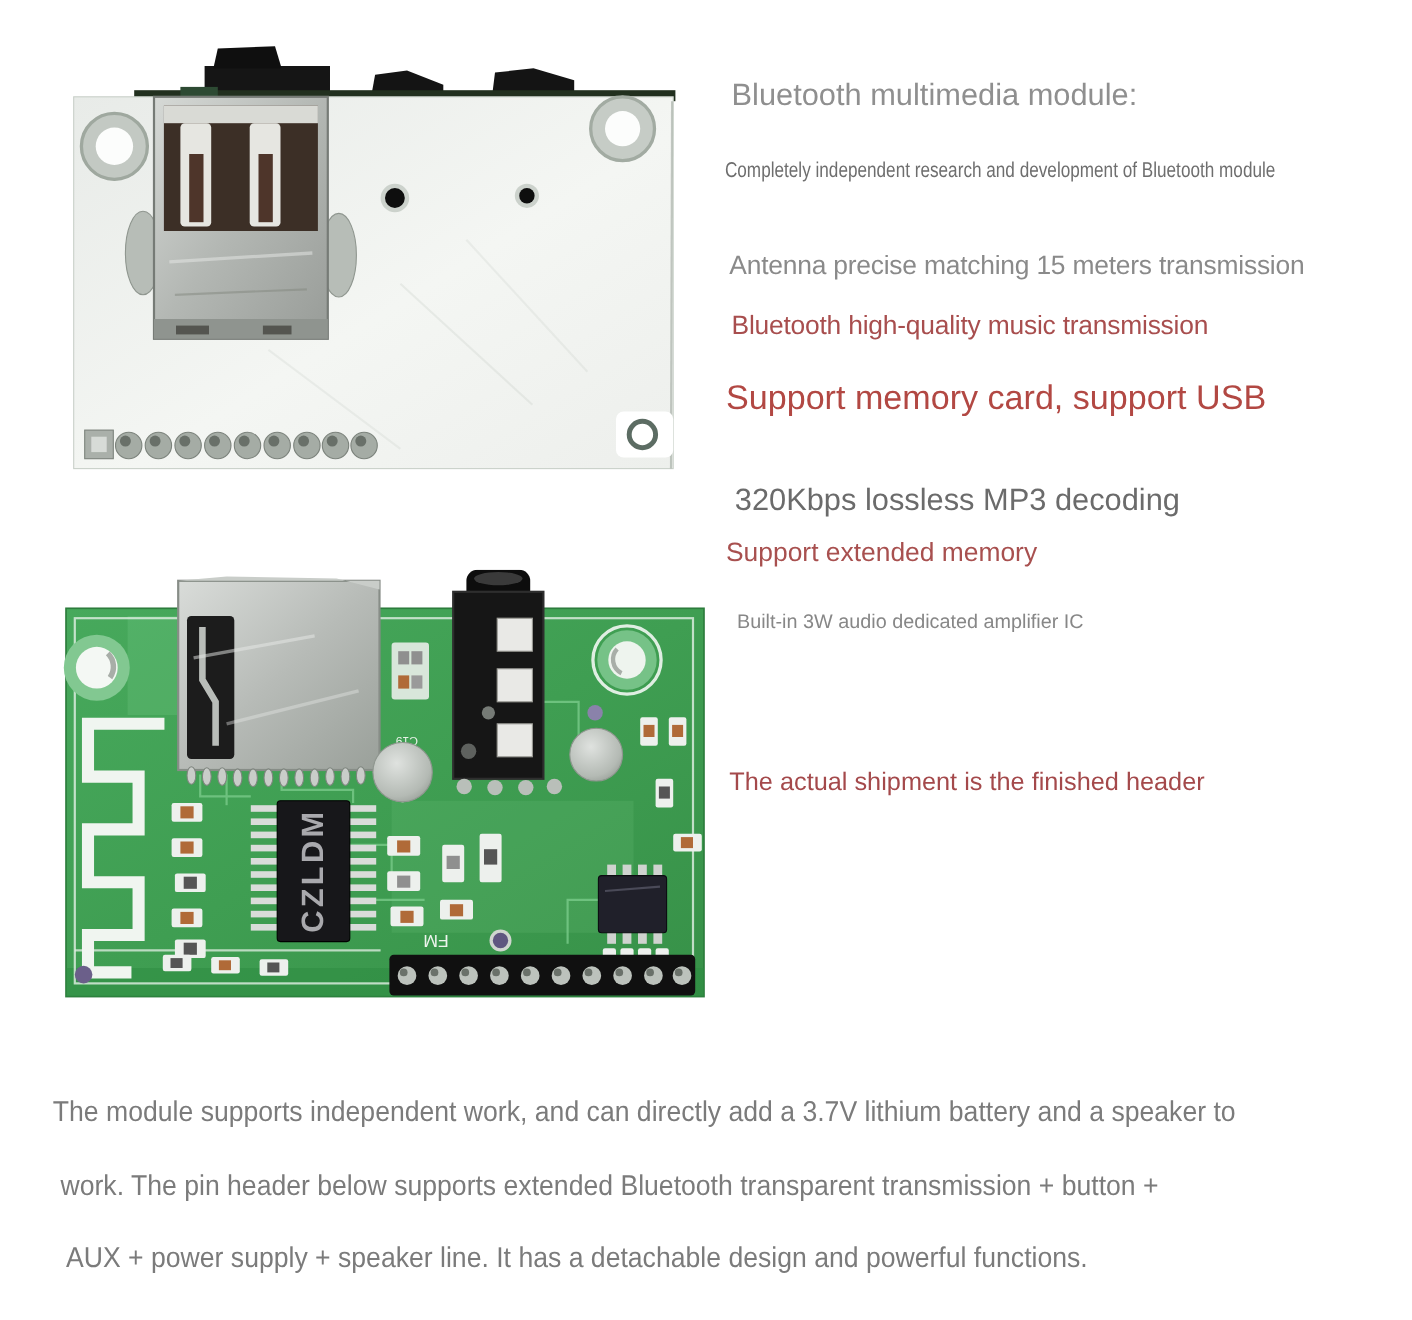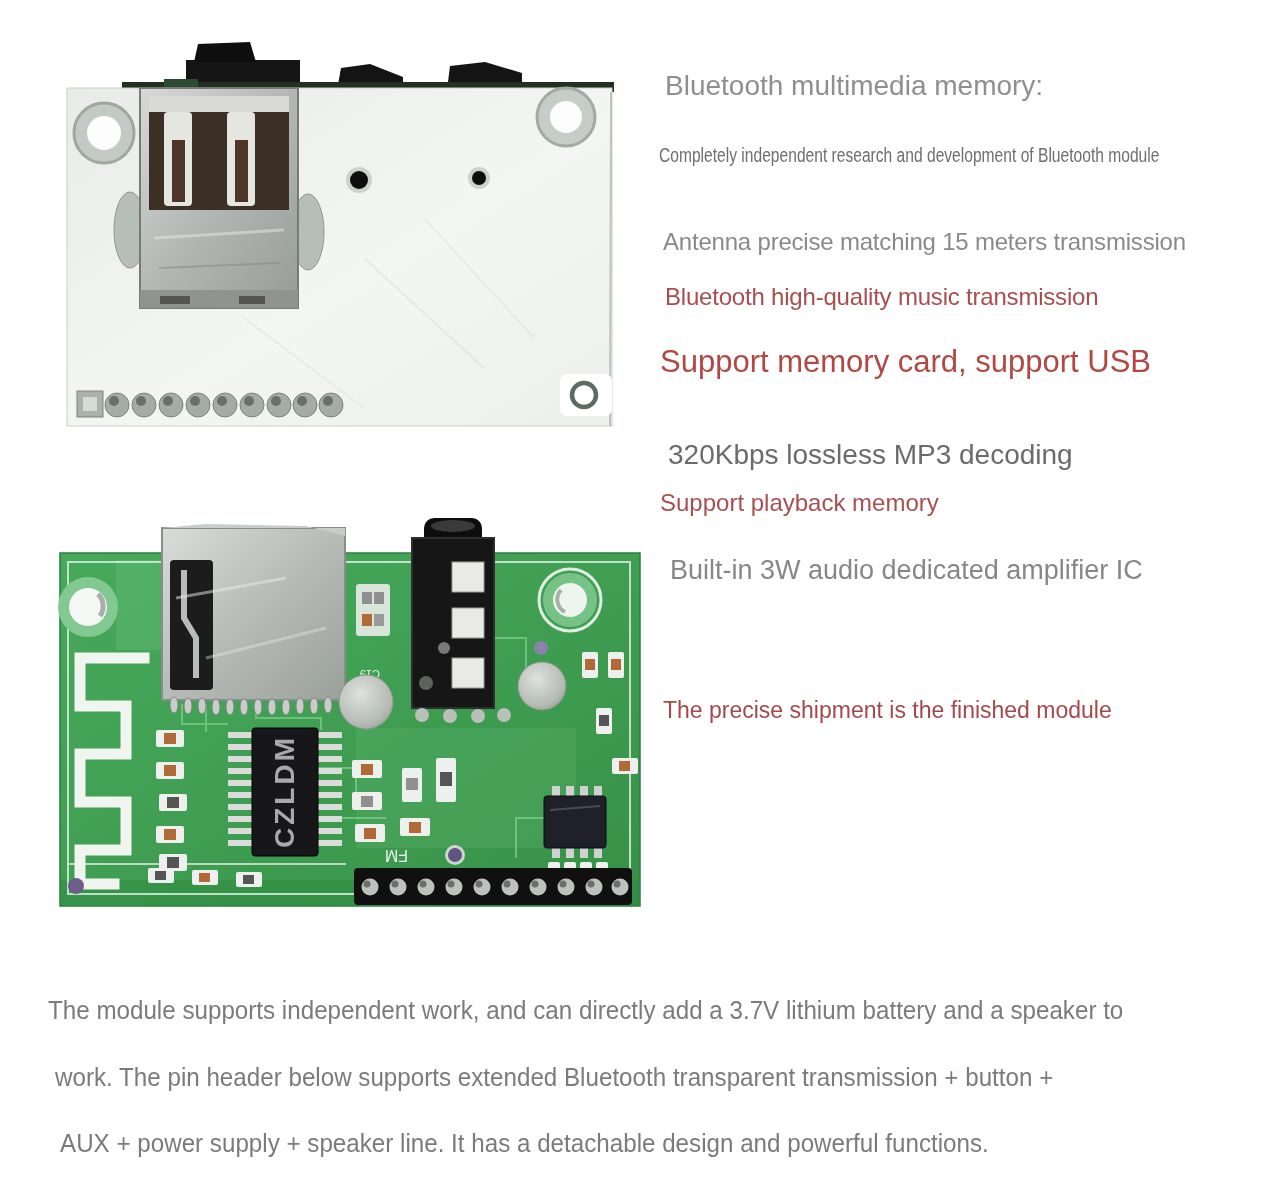--- a/index.html
+++ b/index.html
@@ -11,21 +11,21 @@
   .photo-top{left:64px;top:38px;width:578px;height:392px;}
   .photo-bottom{left:56px;top:518px;width:588px;height:392px;}
   .feature{position:absolute;white-space:nowrap;}
   .f0{left:665px;top:70px;font-size:28px;color:#8f8f8f;}
   .f1{left:659px;top:144px;font-size:19.5px;color:#6e6e6e;transform:scaleX(0.80);transform-origin:left center;}
   .f2{left:663px;top:211px;font-size:24px;color:#8a8a8a;letter-spacing:-0.2px;margin-top:17px;}
   .f3{left:665px;top:283px;font-size:24px;color:#a84e4e;letter-spacing:-0.2px;}
   .f4{left:660px;top:344px;font-size:31px;color:#b24843;}
   .f5{left:668px;top:418px;font-size:28px;color:#6b6b6b;margin-top:21px;}
   .f6{left:660px;top:489px;font-size:24px;color:#a8504f;}
-  .f7{left:670px;top:555px;font-size:27px;color:#878787;}
+  .f7{left:670px;top:555px;font-size:18px;color:#878787;}
   .f8{left:663px;top:697px;font-size:23px;color:#a4494b;}
   .desc-line{
     position:absolute;font-size:26px;color:#7b7b7b;white-space:nowrap;
     transform:scaleX(0.93);transform-origin:left center;
   }
   .d0{left:48px;top:995px;}
   .d1{left:55px;top:1062px;}
   .d2{left:60px;top:1128px;}
 </style>
 </head>
@@ -379,29 +379,29 @@
             <circle cx="451" cy="366" r="3.5"></circle>
           <circle cx="479" cy="366" r="3.5"></circle>
             <circle cx="507" cy="366" r="3.5"></circle>
             <circle cx="535" cy="366" r="3.5"></circle>
           <circle cx="561" cy="366" r="3.5"></circle>
         </g>
       </g>
     </svg>
   </div>
 
-  <div class="feature f0">Bluetooth multimedia memory:</div>
+  <div class="feature f0">Bluetooth multimedia module:</div>
   <div class="feature f1">Completely independent research and development of Bluetooth module</div>
   <div class="feature f2">Antenna precise matching 15 meters transmission</div>
   <div class="feature f4">Support memory card, support USB</div>
   <div class="feature f3">Bluetooth high-quality music transmission</div>
   <div class="feature f5">320Kbps lossless MP3 decoding</div>
-  <div class="feature f6">Support playback memory</div>
+  <div class="feature f6">Support extended memory</div>
   <div class="feature f7">Built-in 3W audio dedicated amplifier IC</div>
-  <div class="feature f8">The precise shipment is the finished module</div>
+  <div class="feature f8">The actual shipment is the finished header</div>
 
   <div>
     <div class="desc-line d0">The module supports independent work, and can directly add a 3.7V lithium battery and a speaker to</div>
     <div class="desc-line d1">work. The pin header below supports extended Bluetooth transparent transmission + button +</div>
     <div class="desc-line d2">AUX + power supply + speaker line. It has a detachable design and powerful functions.</div>
   </div>
 
 </div>
 
 </body></html>

